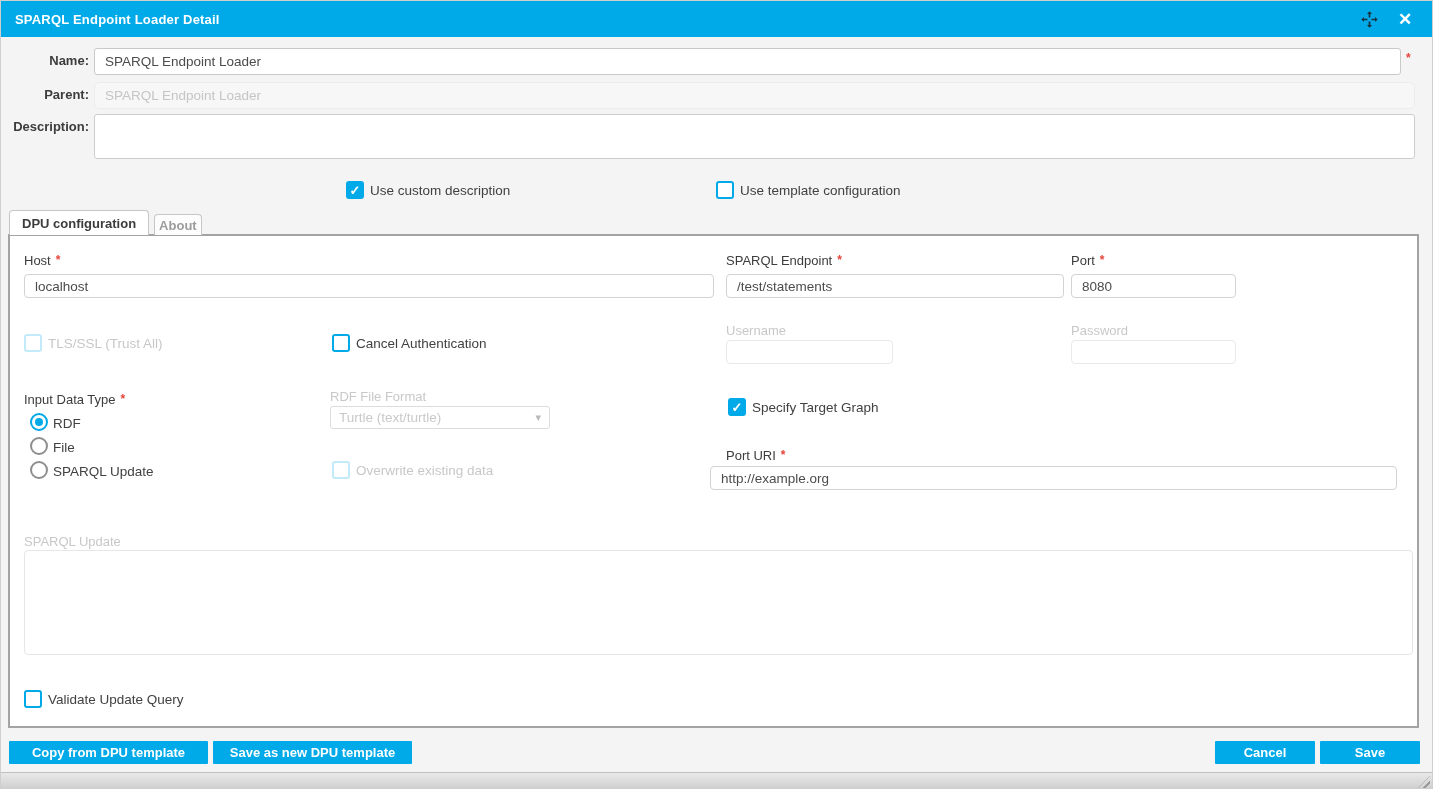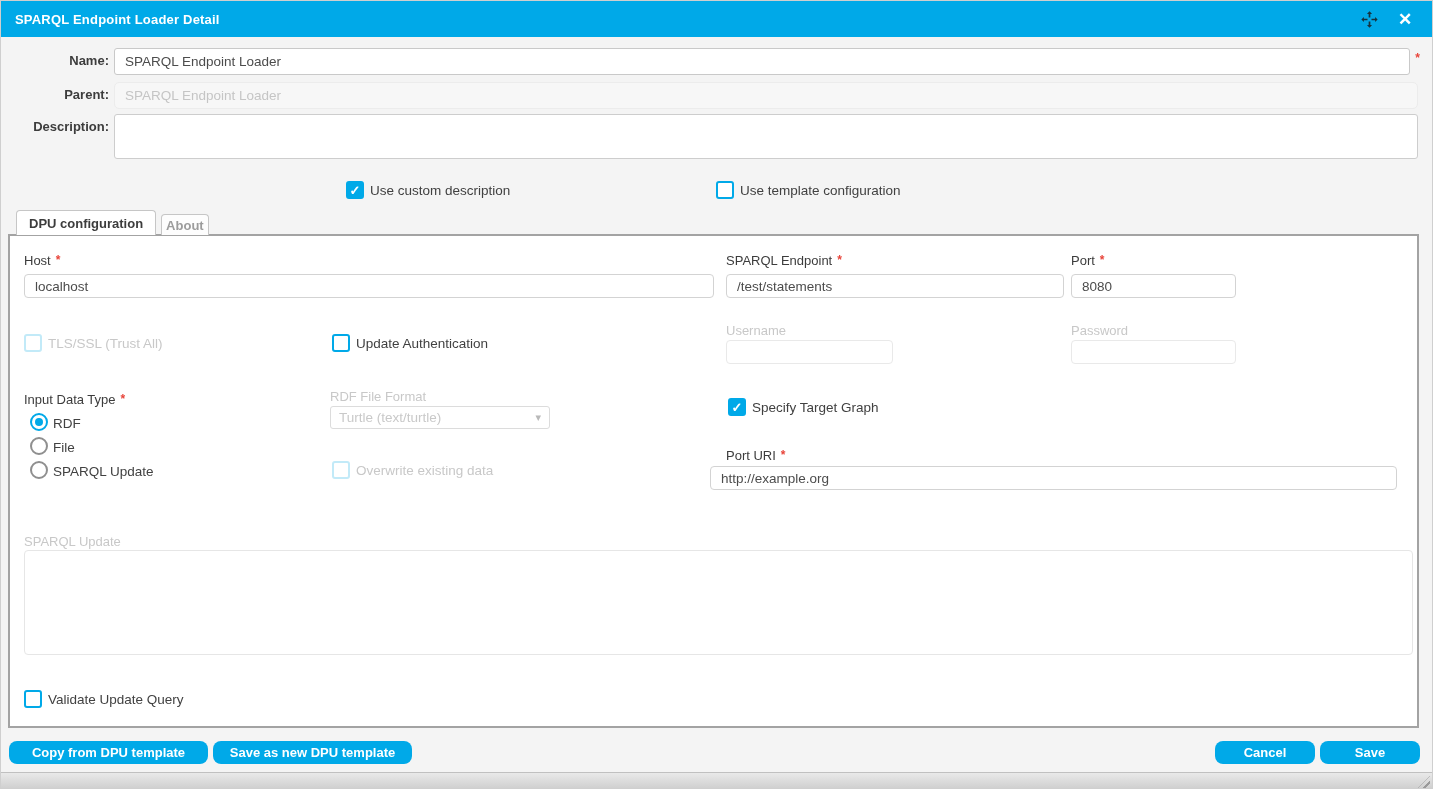--- a/index.html
+++ b/index.html
@@ -22,21 +22,21 @@
   .titlebar .spacer { flex:1; }
   .titlebar .tb-icon { width:22px; height:22px; display:flex; align-items:center; justify-content:center; cursor:pointer; }
   .titlebar .tb-icon + .tb-icon { margin-left:14px; }
   .move-svg { width:17px; height:17px; fill:#16323e; }
   .close-x { font-size:17px; font-weight:bold; color:#fff; line-height:1; }
 
   
   .hdr-row { position:absolute; left:0; display:flex; align-items:flex-start; }
   .hdr-label {
     width:88px; text-align:right; font-size:13px; font-weight:bold;
-    color:#3c3c3c; padding-top:5px; flex:none;margin-left:20px;
+    color:#3c3c3c; padding-top:5px; flex:none;
   }
   .hdr-ctl { margin-left:5px; }
   .input-base {
     font-family:"Liberation Sans", sans-serif; font-size:13.5px; color:#4c4c4c;
     background:#fff; border:1px solid #c9c9c9; border-radius:3px;
     padding:0 10px; outline:none;
   }
   .name-input { width:1307px; height:27px; }
   .parent-box {
     width:1321px; height:27px; background:#f7f7f7; border:1px solid #ececec;
@@ -74,21 +74,21 @@
     content:""; position:absolute; left:3px; top:3px; right:3px; bottom:3px;
     border-radius:50%; background:#00a9e8;
   }
   .radio-label { font-size:13.5px; color:#414141; margin-left:5px; white-space:nowrap; }
 
   
   .tabs { position:absolute; top:209; left:8px; top:209px; display:flex; align-items:flex-end; z-index:3; }
   .tab {
     border:1px solid #c6c6c6; border-bottom:none; border-radius:4px 4px 0 0;
     background:#fff; display:flex; align-items:center; font-size:13px;
-    font-weight:bold; cursor:pointer;margin-left:7px;
+    font-weight:bold; cursor:pointer;
   }
   .tab.active { height:25px; padding:0 12px; color:#3c3c3c; }
   .tab.inactive { height:21px; padding:0 4px; color:#9c9c9c; margin-left:5px; background:#fdfdfd; }
 
   .panel {
     position:absolute; top:233px; left:7px; width:1411px; height:494px;
     background:#fff; border:2px solid #a3a3a3; z-index:2;
   }
   .p-label { position:absolute; font-size:13px; color:#3c3c3c; white-space:nowrap; }
   .p-label.dis { color:#c8c8c8; }
@@ -106,21 +106,21 @@
   .p-select {
     position:absolute; height:23px; border:1px solid #dcdcdc; border-radius:3px;
     background:#fff; color:#c9c9c9; font-size:13.5px;
     display:flex; align-items:center; padding:0 8px;
   }
   .p-select .sel-arrow { margin-left:auto; font-size:11px; color:#b9b9b9; }
 
   
   .btn {
     position:absolute; top:740px; height:23px; background:#00a9e8; color:#fff;
-    border:none; border-radius:8px; font-family:"Liberation Sans", sans-serif;
+    border:none; border-radius:1px; font-family:"Liberation Sans", sans-serif;
     font-size:13px; font-weight:bold; cursor:pointer;
   }
 
   
   .statusbar {
     position:absolute; left:0; right:0; top:771px; height:18px;
     background:linear-gradient(#e9e9e9,#cdcdcd);
     border-top:1px solid #c0c0c0;
   }
   .grip {
@@ -208,21 +208,21 @@
     <div class="cb-group disabled" style="left:14px; top:98px;">
       <span class="checkbox">
           <span>✓</span>
         </span>
       <span class="cb-label">TLS/SSL (Trust All)</span>
     </div>
     <div class="cb-group" style="left:322px; top:98px;">
       <span class="checkbox">
           <span>✓</span>
         </span>
-      <span class="cb-label">Update Authentication</span>
+      <span class="cb-label">Cancel Authentication</span>
     </div>
 
     <span class="p-label dis" style="left:716px; top:87px;">Username</span>
     <input class="p-input dis" style="left: 716px; top: 104px; width: 167px;" type="text" value="">
 
     <span class="p-label dis" style="left:1061px; top:87px;">Password</span>
     <input class="p-input dis" style="left: 1061px; top: 104px; width: 165px;" type="password" value="">
 
     <span class="p-label" style="left:14px; top:156px;">
       <span>Input Data Type</span><span class="req">*</span>

